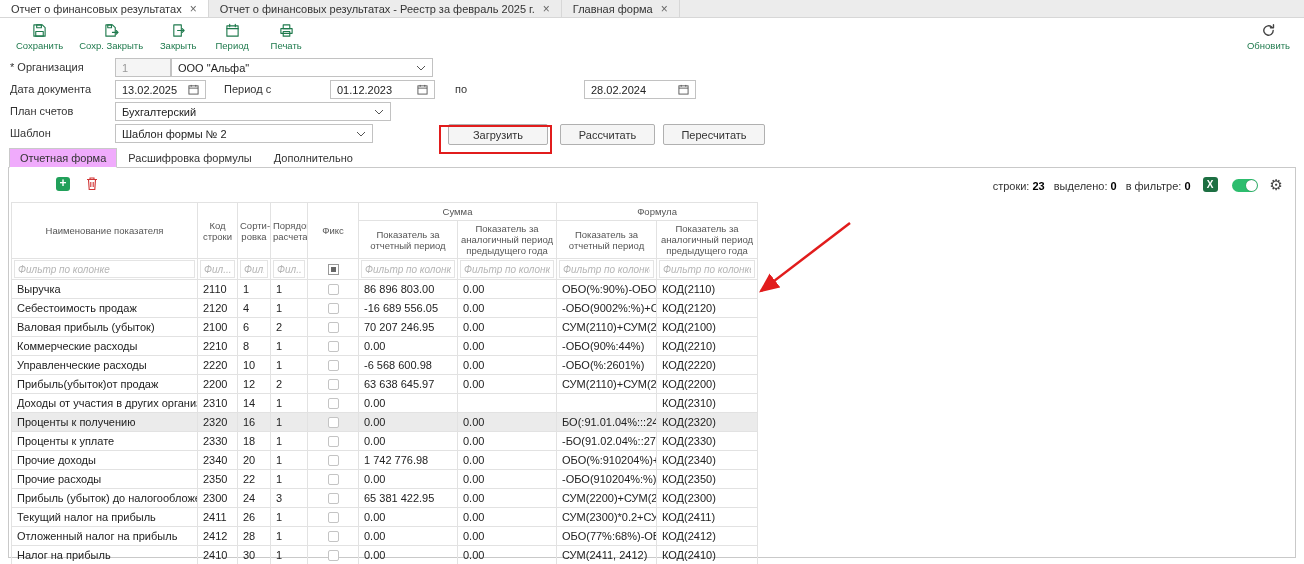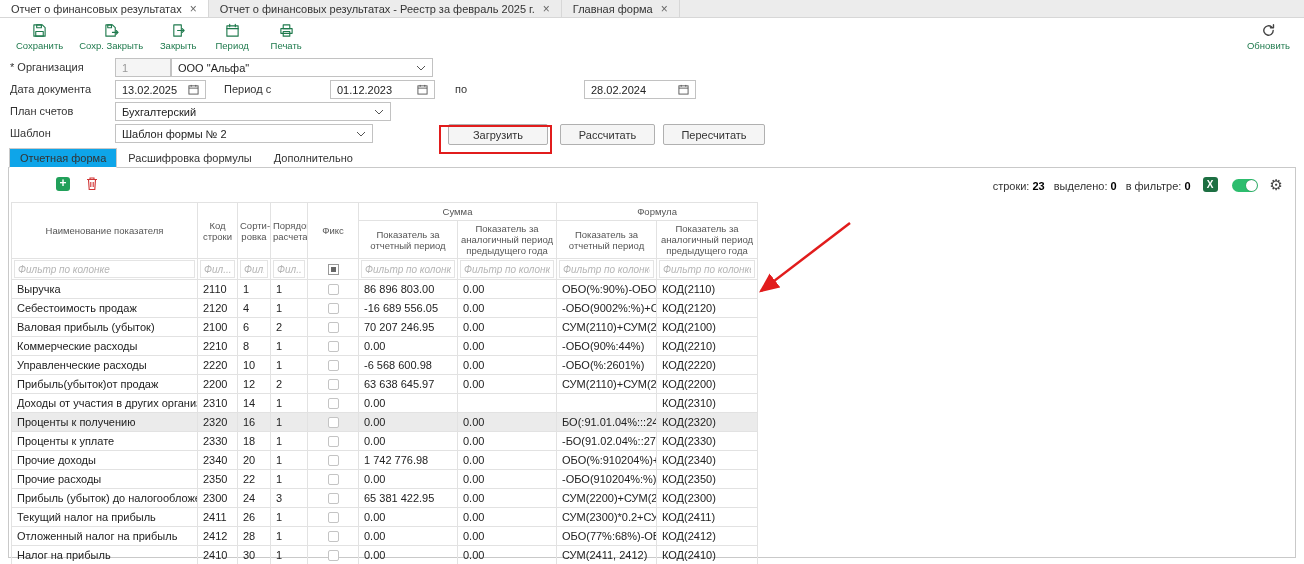--- a/index.html
+++ b/index.html
@@ -29,21 +29,21 @@
   .flabel { position:absolute; left:10px; font-size:11px; color:#333; line-height:19px; }
   .field { position:absolute; height:19px; border:1px solid #c2c2c2; background:#fff; display:flex; align-items:center; padding:0 6px; color:#222; }
   .field.readonly { background:#f5f5f5; color:#999; }
   .icon-mini { margin-left:auto; flex:0 0 auto; }
   .icon-mini * { stroke:#555; fill:none; stroke-width:1; }
   .btn { position:absolute; height:21px; border:1px solid #b0b0b0; background:#f5f5f5; border-radius:2px; display:flex; align-items:center; justify-content:center; color:#333; }
 
   
   .subtabs { margin:0 8px; border-bottom:1px solid #c9c9c9; display:flex; align-items:flex-end; height:20px; padding-left:1px; }
   .stab { padding:3px 10px; border:1px solid transparent; margin-bottom:-1px; white-space:nowrap; }
-  .stab.active { background:#0ea5e9; border:1px solid #c9c9c9; border-bottom-color:#fff; }
+  .stab.active { background:#f0abfc; border:1px solid #c9c9c9; border-bottom-color:#fff; }
 
   
   .panel { margin:0 8px; border:1px solid #c9c9c9; border-top:none; height:390px; position:relative; background:#fff; }
   .gridtoolbar { height:34px; position:relative; }
   .icon-plus { position:absolute; left:47px; top:9px; width:14px; height:14px; background:var(--icon-green,#21a05a); border-radius:3px; color:#fff; font-size:12px; line-height:13px; text-align:center; font-weight:bold; }
   .icon-trash { position:absolute; left:77px; top:8px; width:12px; height:15px; }
   .icon-trash * { stroke:var(--trash-red,#d33); fill:none; stroke-width:1.1; }
   .statusbar { position:absolute; right:12px; top:9px; display:flex; align-items:flex-end; font-size:11px; color:#333; }
   .statusbar .pair { margin-left:9px; }
   .statusbar .pair b { color:#000; }

